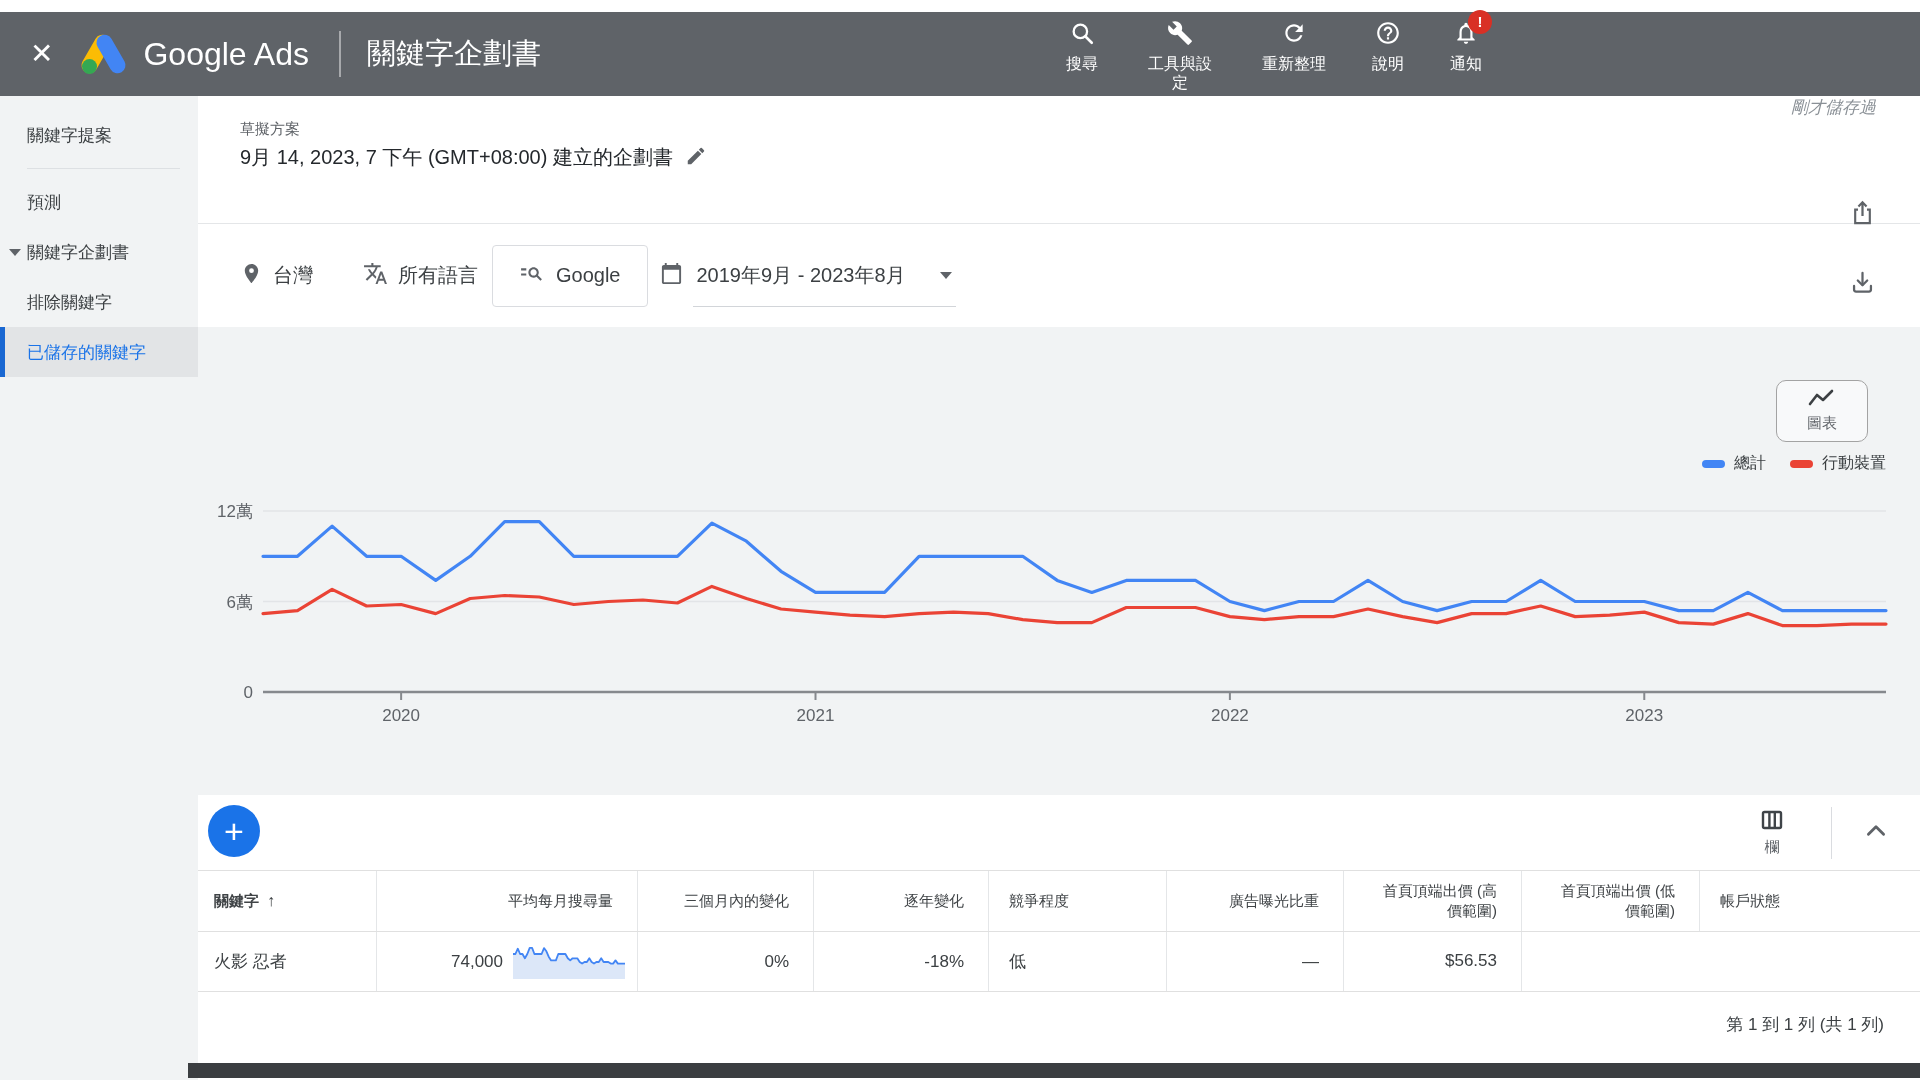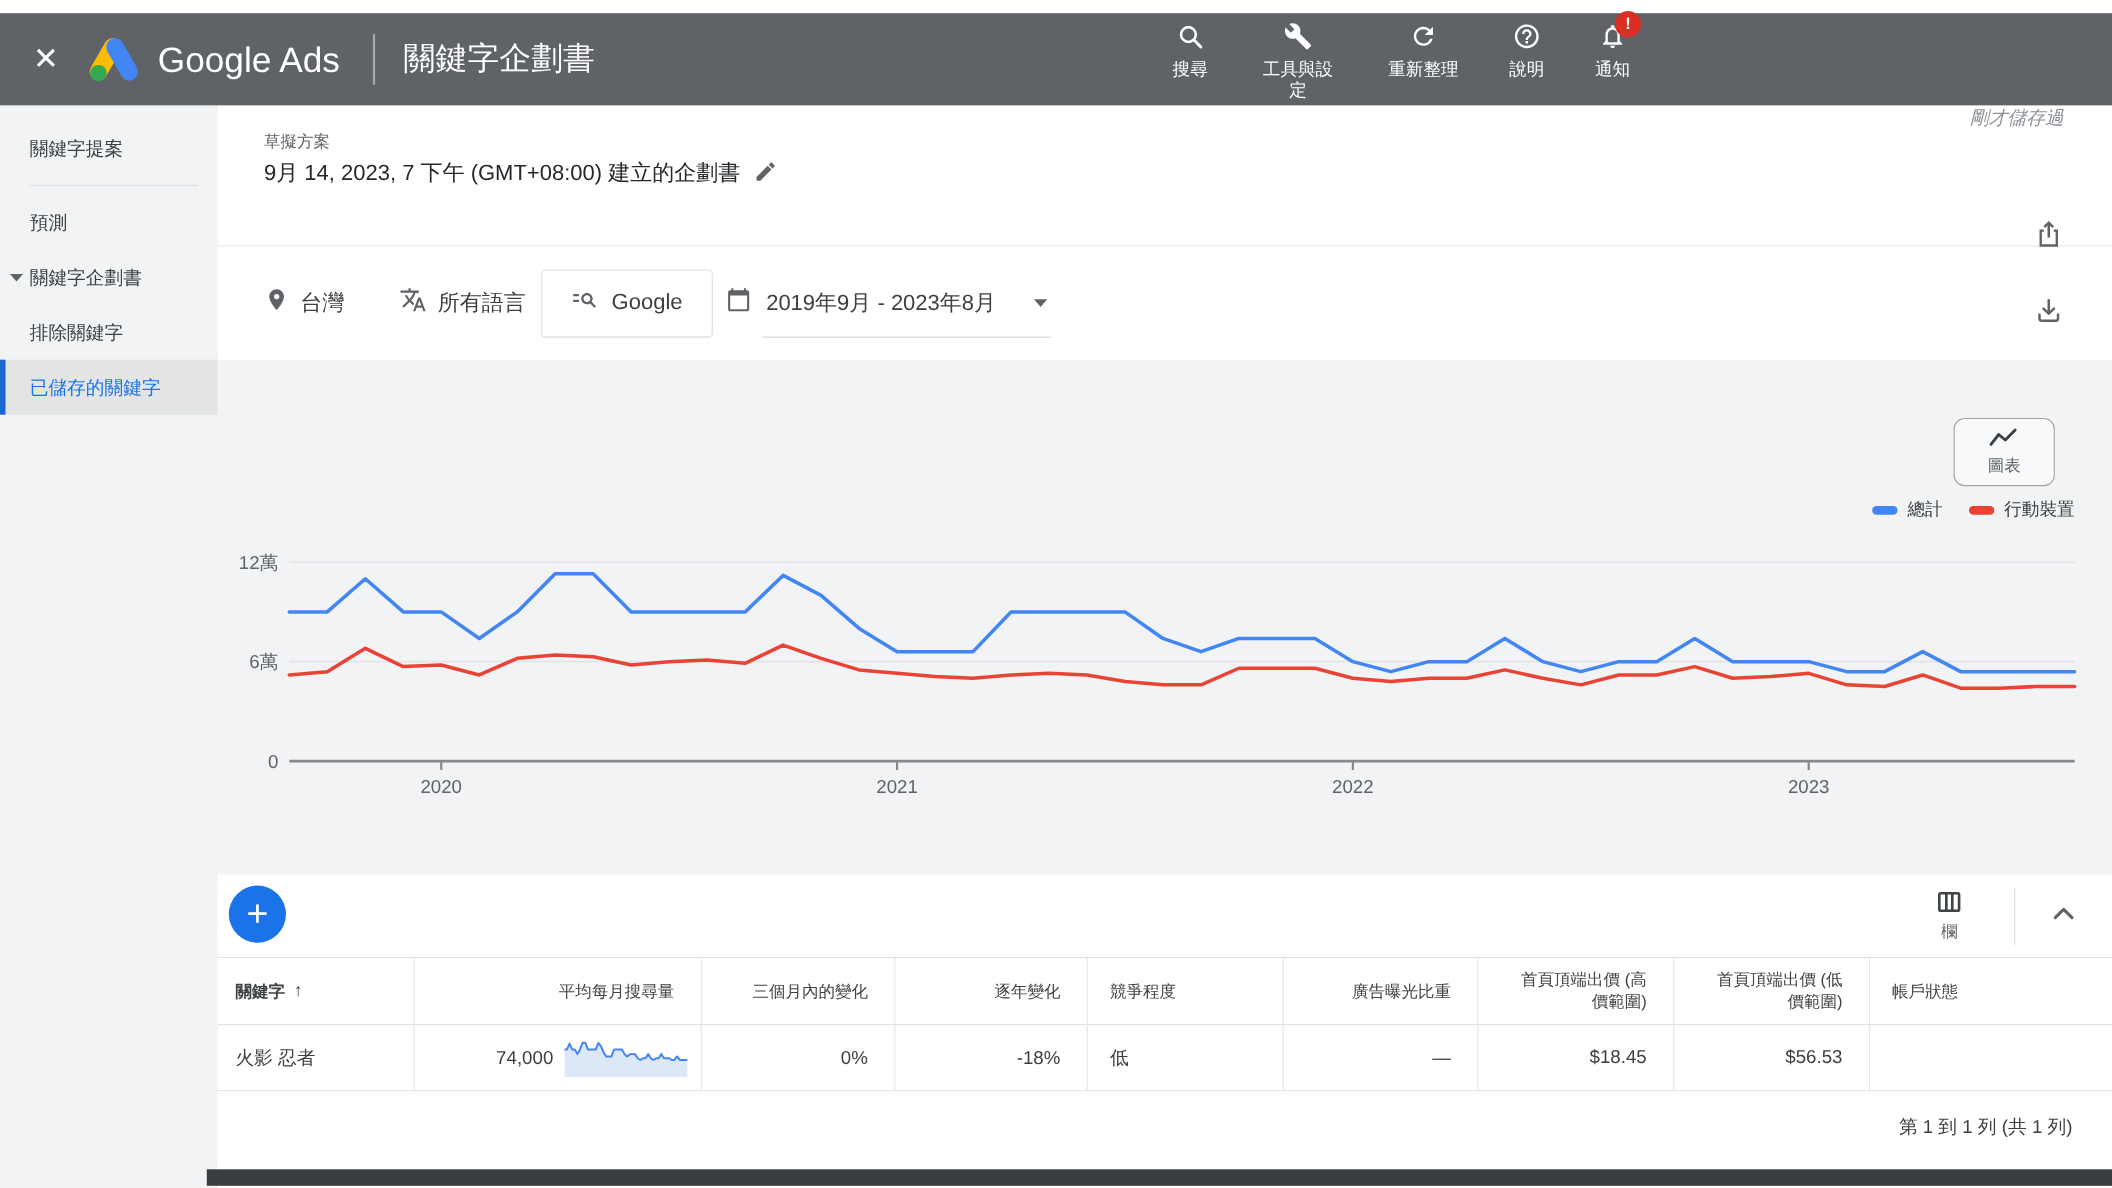--- a/index.html
+++ b/index.html
@@ -360,21 +360,20 @@
           <span>74,000</span>
           <svg id="sparkline" width="112" height="40">
               <polygon points="0.0,12.0 2.4,12.0 4.8,6.7 7.1,12.0 9.5,12.0 11.9,16.3 14.3,12.0 16.7,5.9 19.1,5.9 21.4,12.0 23.8,12.0 26.2,12.0 28.6,12.0 31.0,6.1 33.4,9.3 35.7,14.7 38.1,18.4 40.5,18.4 42.9,18.4 45.3,12.0 47.7,12.0 50.0,12.0 52.4,12.0 54.8,16.3 57.2,18.4 59.6,16.3 62.0,16.3 64.3,16.3 66.7,20.0 69.1,21.6 71.5,20.0 73.9,20.0 76.3,16.3 78.6,20.0 81.0,21.6 83.4,20.0 85.8,20.0 88.2,16.3 90.6,20.0 92.9,20.0 95.3,20.0 97.7,21.6 100.1,21.6 102.5,18.4 104.9,21.6 107.2,21.6 109.6,21.6 112.0,21.6 112,37 0,37" fill="#dce7f8" stroke="none"></polygon>
               <polyline points="0.0,12.0 2.4,12.0 4.8,6.7 7.1,12.0 9.5,12.0 11.9,16.3 14.3,12.0 16.7,5.9 19.1,5.9 21.4,12.0 23.8,12.0 26.2,12.0 28.6,12.0 31.0,6.1 33.4,9.3 35.7,14.7 38.1,18.4 40.5,18.4 42.9,18.4 45.3,12.0 47.7,12.0 50.0,12.0 52.4,12.0 54.8,16.3 57.2,18.4 59.6,16.3 62.0,16.3 64.3,16.3 66.7,20.0 69.1,21.6 71.5,20.0 73.9,20.0 76.3,16.3 78.6,20.0 81.0,21.6 83.4,20.0 85.8,20.0 88.2,16.3 90.6,20.0 92.9,20.0 95.3,20.0 97.7,21.6 100.1,21.6 102.5,18.4 104.9,21.6 107.2,21.6 109.6,21.6 112.0,21.6" fill="none" stroke="#4285f4" stroke-width="1.8" stroke-linejoin="round"></polyline>
             </svg>
         </div>
         <div class="cell c3">0%</div>
         <div class="cell c4">-18%</div>
         <div class="cell c5">低</div>
         <div class="cell c6">—</div>
-        <div class="cell c7">$18.45</div>
         <div class="cell c8">$56.53</div>
         <div class="cell c9"></div>
       </div>
       <div class="tfooter">
         <span>第 1 到 1 列 (共 1 列)</span>
       </div>
     </div>
 
   </div>
 

